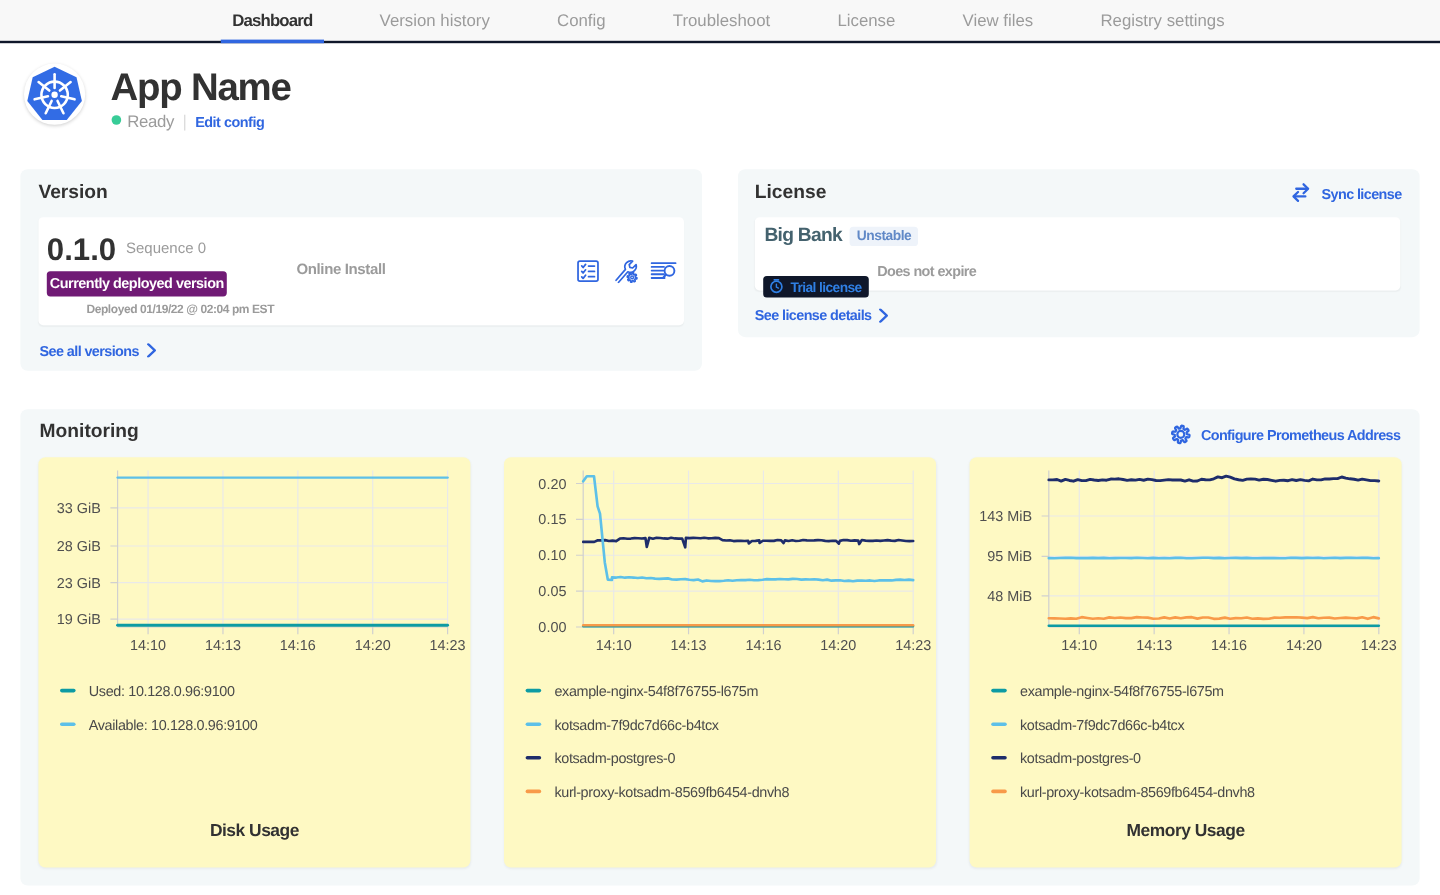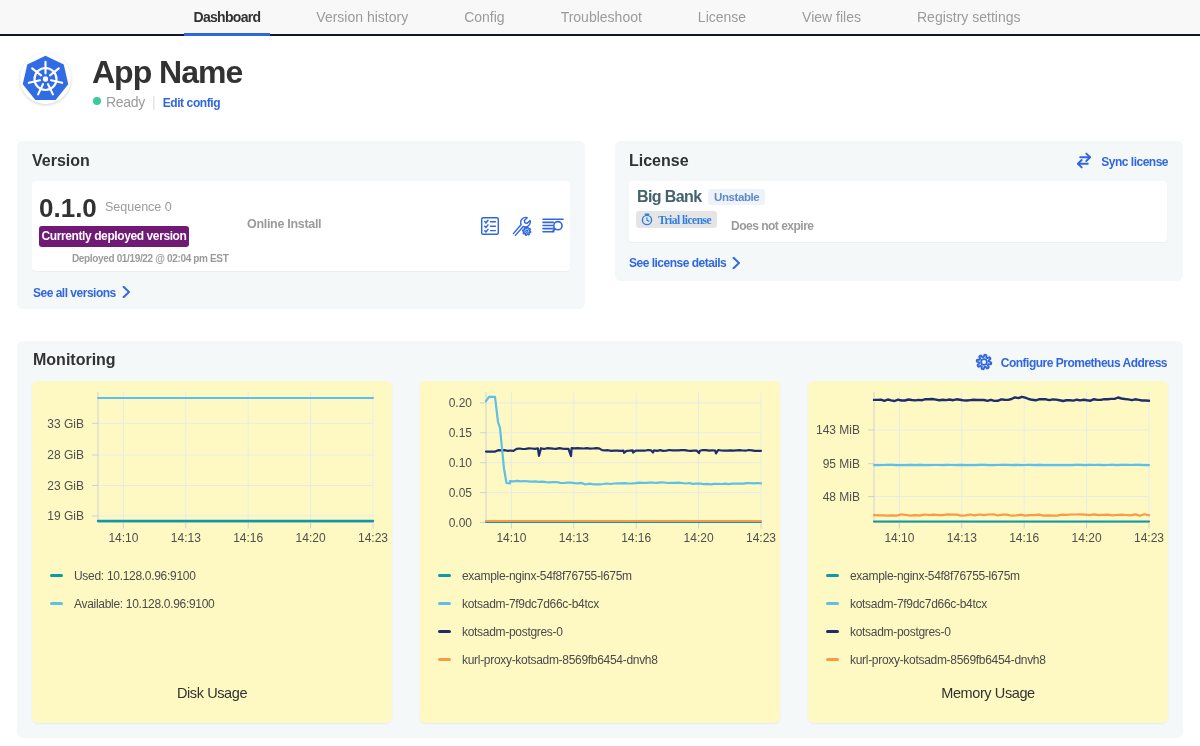--- a/index.html
+++ b/index.html
@@ -18,21 +18,21 @@
 .sep { color:#dcdcdc; margin:0 7px; font-size:14px; }
 .editcfg { font-size:12px; letter-spacing:-0.4px; font-weight:700; color:#3066e0; }
 .card { position:absolute; background:#f4f8f9; border-radius:6px; }
 .card-version { left:17px; top:141px; width:568px; height:168px; }
 .card-license { left:615px; top:141px; width:568px; height:140px; }
 .card-mon { left:17px; top:341px; width:1166px; height:397px; }
 .cardhead { position:absolute; font-size:16px; font-weight:700; color:#323232; }
 .inner { position:absolute; background:#fff; border-radius:4px; box-shadow:0 1px 1px rgba(0,0,0,0.04); }
 .bluelink { color:#3066e0; font-weight:700; font-size:12px; letter-spacing:-0.5px; white-space:nowrap; }
 .chartcard { position:absolute; top:40px; width:360px; height:342px; background:#fef9c3; border-radius:6px; box-shadow:0 1px 2px rgba(0,0,0,0.05); }
-.charttitle { position:absolute; left:0; width:360px; text-align:center; top:304px; font-size:14.5px; letter-spacing:-0.4px; font-weight:400; color:#323232; }
+.charttitle { position:absolute; left:0; width:360px; text-align:center; top:304px; font-size:14.5px; letter-spacing:-0.4px; font-weight:700; color:#323232; }
 .legend { position:absolute; left:18px; font-size:12px; letter-spacing:-0.3px; color:#4a4a4a; }
 .legdash { display:inline-block; width:13px; height:3px; border-radius:2px; vertical-align:3px; margin-right:11px; }
 svg text { font-family:"Liberation Sans", sans-serif; }
 </style>
 </head>
 <body>
 <div class="nav">
   <div class="nav-inner">
     <div class="tab active">Dashboard</div>
     <div class="tab">Version history</div>
@@ -108,21 +108,21 @@
           <g fill="none" stroke="#3066e0" stroke-width="1.9" stroke-linecap="round" stroke-linejoin="round">
             <path d="M5.2,5.3 L14.6,5.3"></path>
             <path d="M11.3,1.6 L15.1,5.3 L11.3,9"></path>
             <path d="M12.8,11.7 L3.4,11.7"></path>
             <path d="M6.7,8 L2.9,11.7 L6.7,15.4"></path>
           </g>
         </svg> Sync license</span></div>
   <div class="inner" style="left:14px; top:40px; width:538px; height:61px;">
     <div style="position:absolute; left:8px; top:7px; font-size:16px; letter-spacing:-0.6px; font-weight:700; color:#44626e;">Big Bank</div>
     <div style="position:absolute; left:79px; top:8px; background:#eef3fa; color:#6189c7; font-size:11.5px; letter-spacing:-0.4px; font-weight:600; border-radius:3px; padding:1.5px 6px 2.5px;">Unstable</div>
-    <div style="position:absolute; left:7px; top:30px; background:#e5e5e5; color:#2f7fe3; font-size:11.5px; letter-spacing:-0.5px; font-weight:700; border-radius:3px; padding:1.5px 6px 2.5px 5px;font-family:Liberation Serif, serif;"><svg width="12" height="13" viewBox="0 0 12 13" style="vertical-align:-2px;margin-right:3px;">
+    <div style="position:absolute; left:7px; top:49px; background:#0f172a; color:#2f7fe3; font-size:11.5px; letter-spacing:-0.5px; font-weight:700; border-radius:3px; padding:1.5px 6px 2.5px 5px;"><svg width="12" height="13" viewBox="0 0 12 13" style="vertical-align:-2px;margin-right:3px;">
           <g fill="none" stroke="#2f7fe3" stroke-width="1.4" stroke-linecap="round">
             <circle cx="6" cy="7" r="4.6"></circle>
             <path d="M6,4.8 L6,7.2 L7.7,8.1" stroke-width="1.2"></path>
             <path d="M4.3,1.2 L7.7,1.2" stroke-width="1.5"></path>
           </g>
         </svg> Trial license</div>
     <div style="position:absolute; left:102px; top:37.5px; font-size:12px; letter-spacing:-0.5px; font-weight:600; color:#9b9b9b;">Does not expire</div>
   </div>
   <div class="bluelink" style="position:absolute; left:14px; top:115px;">See license details <svg width="9" height="12" viewBox="0 0 9 12" style="vertical-align:-1.5px;margin-left:3px;">
         <path d="M1.5,0.8 L7,6 L1.5,11.2" fill="none" stroke="#3066e0" stroke-width="1.9" stroke-linecap="round" stroke-linejoin="round"></path>

